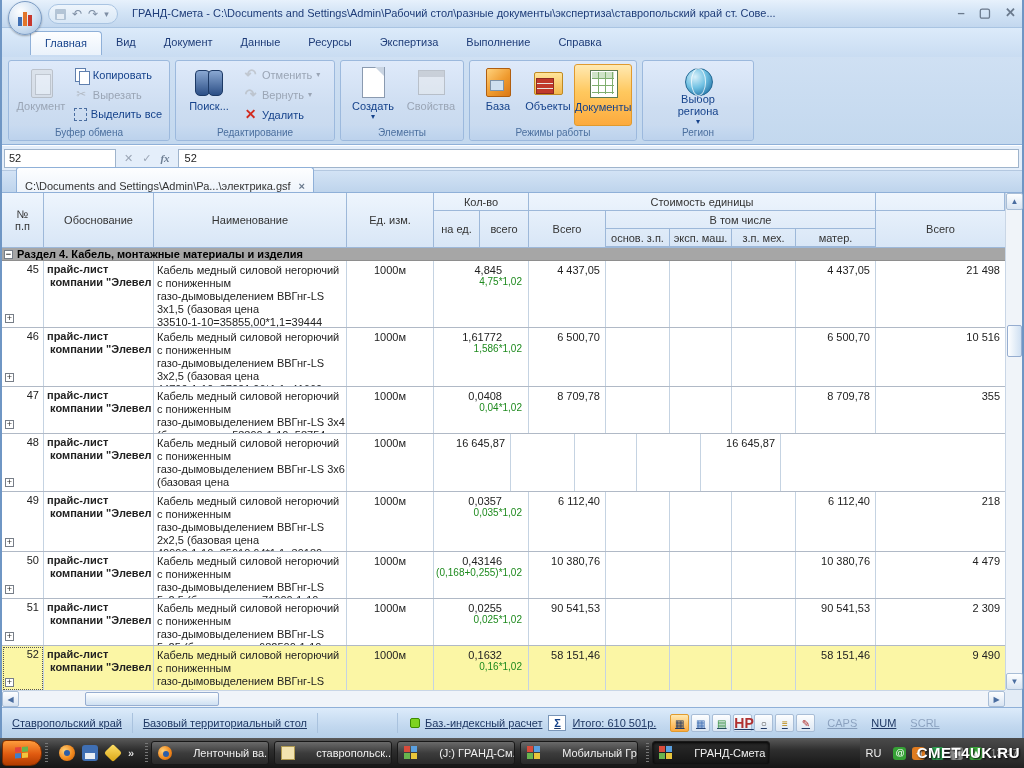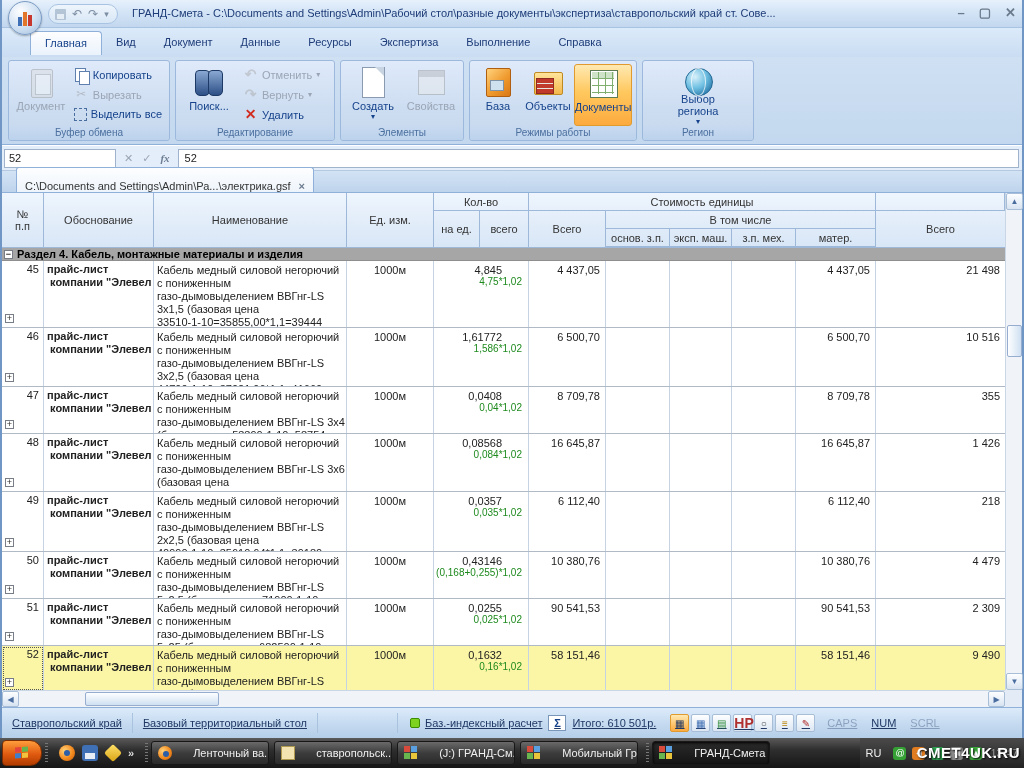--- a/index.html
+++ b/index.html
@@ -472,30 +472,25 @@
     <div class="trow" style="height:58px">
       <div class="c c-num w-num"><span>48</span><span class="expander">+</span></div>
       <div class="c c-just w-just">прайс-лист
  компании "Элевел</div>
       <div class="c c-name w-name">Кабель медный силовой негорючий
 с пониженным
 газо-дымовыделением ВВГнг-LS 3х6
 (базовая цена
 56640-1-10</div>
       <div class="c c-unit w-unit">1000м</div>
-      <div class="c c-qty w-qty">
-            <div>0,08568</div>
-            <div class="qf">0,084*1,02</div>
-          </div>
       <div class="c num-r w-tot">16 645,87</div>
       <div class="c w-c1"></div>
           <div class="c w-c2"></div>
           <div class="c w-c3"></div>
       <div class="c num-r w-c4">16 645,87</div>
-      <div class="c num-r w-tot2" style="border-right:none">1 426</div>
     </div>
 
     <div class="trow" style="height:60px">
       <div class="c c-num w-num"><span>49</span><span class="expander">+</span></div>
       <div class="c c-just w-just">прайс-лист
  компании "Элевел</div>
       <div class="c c-name w-name">Кабель медный силовой негорючий
 с пониженным
 газо-дымовыделением ВВГнг-LS
 2х2,5 (базовая цена

